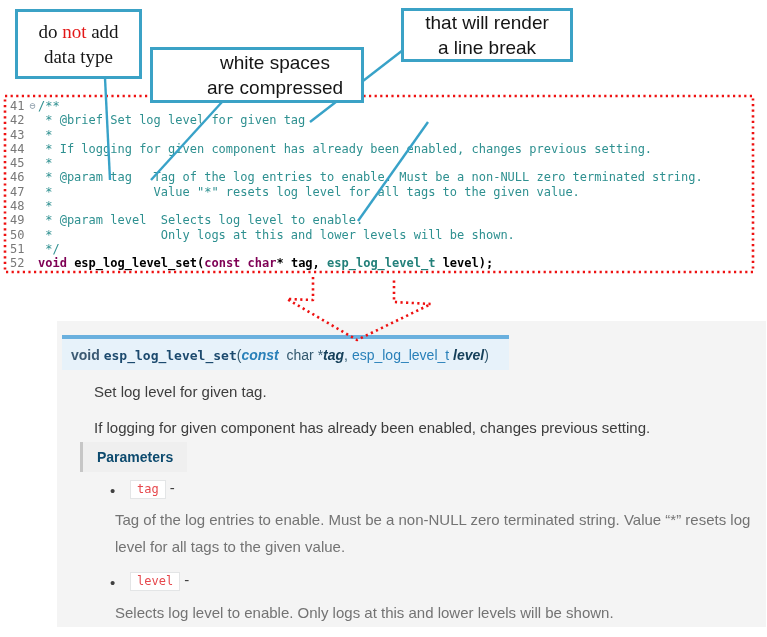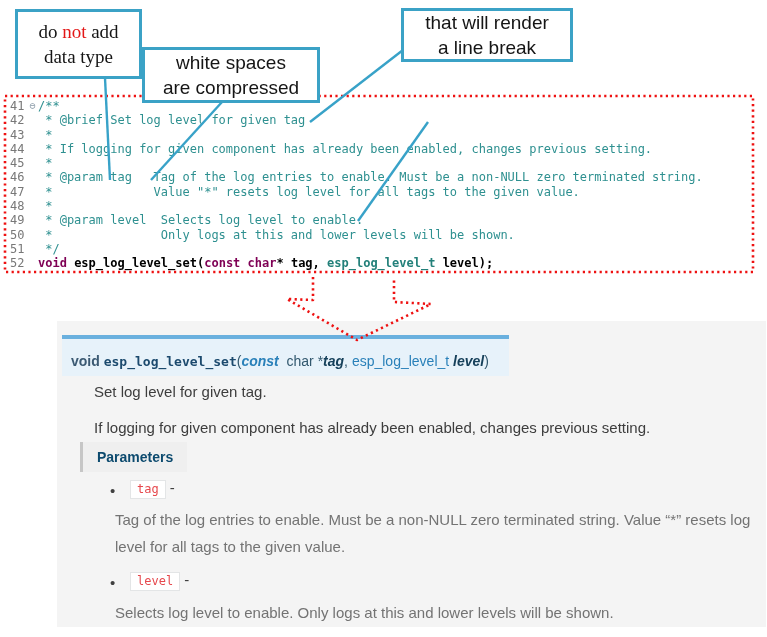--- a/index.html
+++ b/index.html
@@ -22,29 +22,29 @@
 
   
   .overlay{position:absolute;left:0;top:0;z-index:2;pointer-events:none;}
 
   
   .callout{position:absolute;z-index:3;background:#fff;border:3px solid #3ba2c6;
            display:flex;flex-direction:column;justify-content:center;align-items:center;
            font-size:19px;line-height:25px;color:#151515;text-align:center;}
   .callout .red{color:#e31717;}
   #callout-1{left:15px;top:9px;width:121px;height:64px;font-family:Liberation Serif, serif;}
-  #callout-2{left:142px;top:47px;width:172px;height:50px;}
+  #callout-2{left:150px;top:47px;width:172px;height:50px;padding-left:36px;}
   #callout-3{left:401px;top:8px;width:166px;height:48px;}
   #callout-4{left:397px;top:67px;width:166px;height:50px;}
 
   
   .docpanel{position:absolute;left:57px;top:321px;width:709px;height:306px;z-index:0;
             background:#f4f4f4;color:#404040;}
   .sig{position:absolute;left:5px;top:14px;width:429px;background:#e7f2fa;
-       border-top:4px solid #6ab0de;padding:14px 9px 7px 9px;
+       border-top:4px solid #6ab0de;padding:8px 9px 7px 9px;
        font-size:14px;white-space:pre;}
   .sig-kw{color:#3c5a73;font-weight:bold;}
   .sig-name{font-family:"DejaVu Sans Mono",monospace;font-size:13px;font-weight:bold;color:#1c4a6e;}
   .sig-plain{color:#32586e;}
   .sig-const{color:#2980b9;font-style:italic;font-weight:bold;}
   .sig-param{color:#16405a;font-style:italic;font-weight:bold;}
   .sig-type{color:#2980b9;}
   .docp{position:absolute;left:30px;font-size:15px;color:#3d3d3d;margin:7px;}
   #doc-brief{top:55px;}
   #doc-detail{top:91px;}

